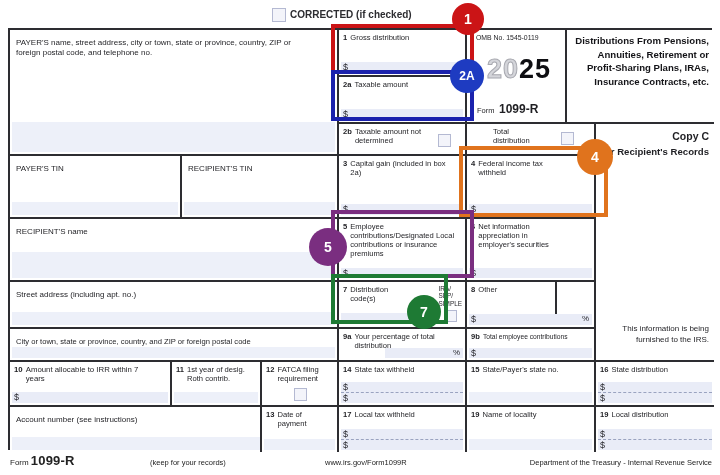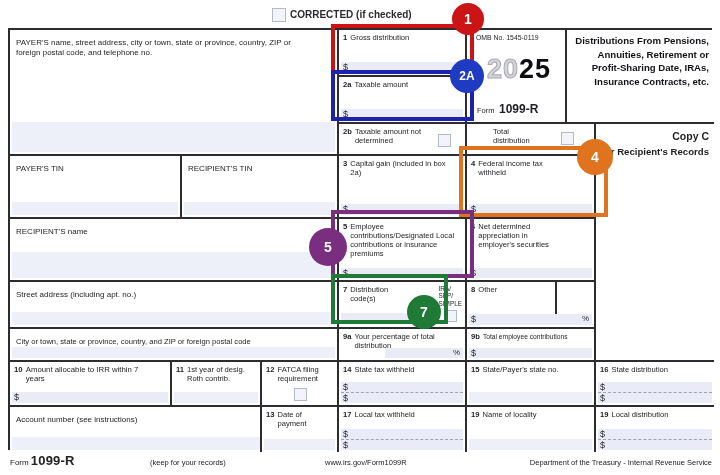--- a/index.html
+++ b/index.html
@@ -80,41 +80,42 @@
         </div>
     </div>
 
     <div class="cell no-t" style="left:455px;top:0;width:100px;height:92px">
       <div class="omb-l">OMB No. 1545-0119</div>
       <div class="year"><span class="y-gray">20</span><span class="y-bold">25</span></div>
       <div class="omb-f"><span class="fw">Form</span> <span class="fn">1099-R</span></div>
     </div>
 
     <div class="cell no-t" style="left:555px;top:0;width:149px;height:92px;border-right:none">
-      <div class="title-txt">Distributions From Pensions, Annuities, Retirement or Profit-Sharing Date, IRAs, Insurance Contracts, etc.</div>
+      <div class="title-txt">Distributions From Pensions, Annuities, Retirement or Profit-Sharing Plans, IRAs, Insurance Contracts, etc.</div>
     </div>
 
     <div class="cell" style="left:327px;top:92px;width:128px;height:32px">
       <div class="bl">
           <span class="bn">2b</span>
           <span class="bt" style="width:68px">Taxable amount not determined</span>
         </div>
       <div class="cb" style="right:14px;bottom:7px"></div>
     </div>
 
     <div class="cell" style="left:455px;top:92px;width:129px;height:32px">
       <div class="bl" style="padding-left:26px">
           <span class="bt" style="width:48px">Total distribution</span>
         </div>
       <div class="cb" style="right:20px;bottom:9px"></div>
     </div>
 
     <div class="cell" style="left:584px;top:92px;width:120px;height:238px;border-right:none">
       <div class="copyc">Copy C</div>
       <div class="forrec">For Recipient's Records</div>
+      <div class="furnish">This information is being furnished to the IRS.</div>
     </div>
 
     <div class="cell" style="left:170px;top:124px;width:157px;height:63px">
       <div class="ll">RECIPIENT'S TIN</div>
       <div class="fill" style="left:2px;right:2px;bottom:2px;height:13px"></div>
     </div>
 
     <div class="cell no-l" style="left:0;top:124px;width:170px;height:63px">
       <div class="ll">PAYER'S TIN</div>
       <div class="fill" style="left:2px;right:2px;bottom:2px;height:13px"></div>
@@ -151,21 +152,21 @@
           <span class="bt" style="width:104px">Employee contributions/Designated Local contributions or insurance premiums</span>
         </div>
       <div class="strip" style="left:2px;right:2px;bottom:2px;height:10px">
           <span class="ds">$</span>
         </div>
     </div>
 
     <div class="cell" style="left:455px;top:187px;width:129px;height:63px">
       <div class="bl">
           <span class="bn">6</span>
-          <span class="bt" style="width:86px">Net determined appreciation in employer's securities</span>
+          <span class="bt" style="width:86px">Net information appreciation in employer's securities</span>
         </div>
       <div class="strip" style="left:2px;right:2px;bottom:2px;height:10px">
           <span class="ds">$</span>
         </div>
     </div>
 
     <div class="cell no-l" style="left:0;top:250px;width:327px;height:47px">
       <div class="ll">Street address (including apt. no.)</div>
       <div class="fill" style="left:2px;right:2px;bottom:2px;height:13px"></div>
     </div>

